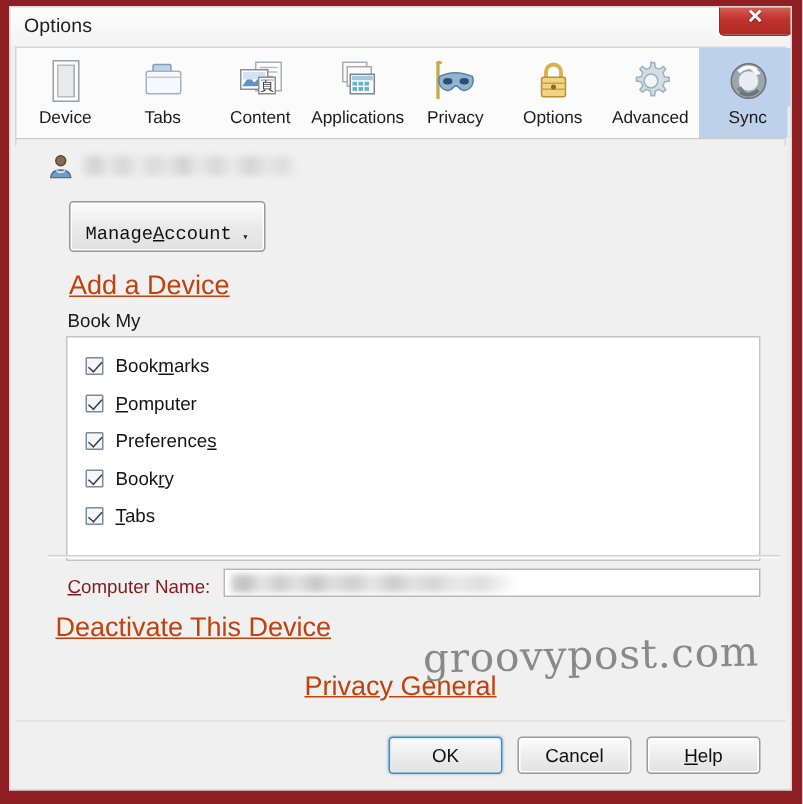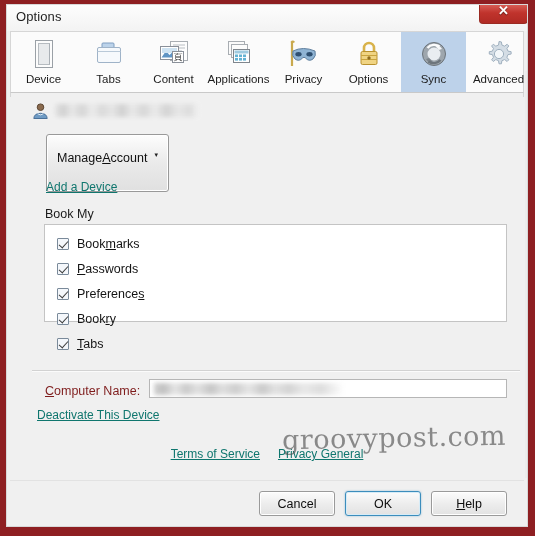--- a/index.html
+++ b/index.html
@@ -90,46 +90,47 @@
     background:linear-gradient(90deg,
       #e3e3e3 0%, #cfcfcf 6%, #e8e8e8 12%, #d4d4d4 19%, #ececec 26%,
       #d9d9d9 33%, #e6e6e6 40%, #cfcfcf 47%, #e9e9e9 54%, #d6d6d6 62%,
       #ebebeb 70%, #d2d2d2 78%, #e7e7e7 86%, #dcdcdc 94%, #f0f0f0 100%);
     filter:blur(2px);opacity:.95;border-radius:2px;
   }
 
   
   #manage-account{
     position:absolute;left:36px;top:32px;
-    height:24px;padding:16px 10px;
-    display:flex;align-items:flex-start;
+    height:24px;padding:4px 10px;
+    display:flex;align-items:flex-end;
     background:linear-gradient(#fdfdfd,#eaeaea 50%,#e0e0e0);
     border:1px solid #999;border-radius:3px;
     font-size:12.5px;color:#101010;cursor:pointer;
     box-shadow:inset 0 0 0 1px #fff;
     white-space:nowrap;
+    font-family:Liberation Mono, monospace;
   }
   #manage-account .caret{
     margin-left:7px;font-size:7px;color:#222;line-height:1;
   }
   .acc{text-decoration:underline;}
 
   
   .link{
-    color:#0f766e;text-decoration:underline;font-size:12px;cursor:pointer;
+    color:#c2410c;text-decoration:underline;font-size:18px;cursor:pointer;
     white-space:nowrap;
   }
   #add-device{position:absolute;left:36px;top:78px;}
 
   
   #syncmy-label{
     position:absolute;left:35px;top:105px;font-size:12.5px;color:#1a1a1a;
   }
   #syncmy-box{
-    position:absolute;left:34px;top:122px;width:463px;height:98px;
+    position:absolute;left:34px;top:122px;width:463px;height:150px;
     background:#ffffff;border:1px solid #c4c4c4;box-sizing:border-box;
   }
   .chk-row{
     position:absolute;left:12px;display:flex;align-items:center;cursor:pointer;
   }
   .chk{
     width:12px;height:12px;box-sizing:border-box;
     background:#f4f7fb;border:1px solid #7a8a9a;border-radius:1px;
     position:relative;flex:0 0 auto;
   }
@@ -298,47 +299,47 @@
           <svg width="26" height="30" viewBox="0 0 26 30">
             <path d="M8 13 V9 a5 5 0 0 1 10 0 V13" fill="none" stroke="#d8b24a" stroke-width="2.6"></path>
             <rect x="5" y="12.5" width="16" height="13" rx="1.5" fill="#f0d483" stroke="#b9912e"></rect>
             <path d="M5 16.5h16M5 20.5h16" stroke="#c9a33e"></path>
             <circle cx="13" cy="19" r="1.7" fill="#8e6c1d"></circle>
           </svg>
         </div>
         <div class="tlabel">Options</div>
       </div>
 
+      <div class="tab">
+        <div class="ticon">
+          <svg width="30" height="30" viewBox="0 0 30 30">
+            <g fill="#d4dde5" stroke="#9fb0bf">
+              <path d="M15 2.5 l2.4 .45 .5 3.1 2.7 1.12 2.5-1.9 1.7 1.7 -1.9 2.5 1.12 2.7 3.1 .5 0 2.4 -3.1 .5 -1.12 2.7 1.9 2.5 -1.7 1.7 -2.5-1.9 -2.7 1.12 -.5 3.1 -2.4 0 -.5-3.1 -2.7-1.12 -2.5 1.9 -1.7-1.7 1.9-2.5 -1.12-2.7 -3.1-.5 0-2.4 3.1-.5 1.12-2.7 -1.9-2.5 1.7-1.7 2.5 1.9 2.7-1.12 .5-3.1 z"></path>
+            </g>
+            <circle cx="15" cy="15" r="4.6" fill="#f2f6f9" stroke="#9fb0bf"></circle>
+          </svg>
+        </div>
+        <div class="tlabel">Advanced</div>
+      </div>
+
       <div class="tab selected">
         <div class="ticon">
           <svg width="30" height="30" viewBox="0 0 30 30">
             <circle cx="15" cy="15" r="11.5" fill="#9ea6ad"></circle>
             <circle cx="15" cy="15" r="11.5" fill="none" stroke="#6b737a"></circle>
             <circle cx="15" cy="15" r="6.5" fill="#e9edf1"></circle>
             <path d="M15 5.5 a9.5 9.5 0 0 1 8 4.6 l-3.2 1 z" fill="#f4f6f8"></path>
             <path d="M15 24.5 a9.5 9.5 0 0 1 -8 -4.6 l3.2 -1 z" fill="#7c848b"></path>
             <path d="M8.5 9 a9 9 0 0 1 12 -1.5" fill="none" stroke="#fbfcfd" stroke-width="2.4"></path>
             <path d="M21.5 21 a9 9 0 0 1 -12 1.5" fill="none" stroke="#6d757c" stroke-width="2.4"></path>
           </svg>
         </div>
         <div class="tlabel">Sync</div>
       </div>
 
-      <div class="tab">
-        <div class="ticon">
-          <svg width="30" height="30" viewBox="0 0 30 30">
-            <g fill="#d4dde5" stroke="#9fb0bf">
-              <path d="M15 2.5 l2.4 .45 .5 3.1 2.7 1.12 2.5-1.9 1.7 1.7 -1.9 2.5 1.12 2.7 3.1 .5 0 2.4 -3.1 .5 -1.12 2.7 1.9 2.5 -1.7 1.7 -2.5-1.9 -2.7 1.12 -.5 3.1 -2.4 0 -.5-3.1 -2.7-1.12 -2.5 1.9 -1.7-1.7 1.9-2.5 -1.12-2.7 -3.1-.5 0-2.4 3.1-.5 1.12-2.7 -1.9-2.5 1.7-1.7 2.5 1.9 2.7-1.12 .5-3.1 z"></path>
-            </g>
-            <circle cx="15" cy="15" r="4.6" fill="#f2f6f9" stroke="#9fb0bf"></circle>
-          </svg>
-        </div>
-        <div class="tlabel">Advanced</div>
-      </div>
-
     </div>
     <div id="tabstrip-underline"></div>
 
     <div id="pane">
 
       <div id="account-row">
         <div id="avatar">
           <svg width="17" height="17" viewBox="0 0 17 17">
             <circle cx="8.5" cy="5.2" r="3.3" fill="#8a6a4e" stroke="#5d4733"></circle>
             <path d="M1.8 16.5 q.4-5.2 6.7-5.2 q6.3 0 6.7 5.2 z" fill="#6f9bc4" stroke="#4a719a"></path>
@@ -360,21 +361,21 @@
       <div id="syncmy-label">Book My</div>
       <div id="syncmy-box">
 
         <div class="chk-row" style="top:12px">
           <span class="chk"></span>
           <span class="chk-label"><span>Book</span><span class="acc">m</span><span>arks</span></span>
         </div>
 
         <div class="chk-row" style="top:37px">
           <span class="chk"></span>
-          <span class="chk-label"><span></span><span class="acc">P</span><span>asswords</span></span>
+          <span class="chk-label"><span></span><span class="acc">P</span><span>omputer</span></span>
         </div>
 
         <div class="chk-row" style="top:62px">
           <span class="chk"></span>
           <span class="chk-label"><span>Preference</span><span class="acc">s</span><span></span></span>
         </div>
 
         <div class="chk-row" style="top:87px">
           <span class="chk"></span>
           <span class="chk-label"><span>Book</span><span class="acc">r</span><span>y</span></span>
@@ -390,33 +391,32 @@
       <div id="separator"></div>
 
       <div id="cname-label"><span></span><span class="acc">C</span><span>omputer Name:</span></div>
       <div id="cname-field">
         <div id="cname-blur"></div>
       </div>
 
       <div id="deactivate" class="link">Deactivate This Device</div>
 
       <div id="tos-row">
-        <span class="link">Terms of Service</span>
         <span class="link">Privacy General</span>
       </div>
 
       <div id="watermark">groovypost.com</div>
 
     </div>
 
     <div id="right-edge"></div>
 
     <div id="btnbar">
+      <div class="dlgbtn default">OK</div>
       <div class="dlgbtn">Cancel</div>
-      <div class="dlgbtn default">OK</div>
       <div class="dlgbtn">
           <span></span>
           <span class="acc">H</span>
           <span>elp</span>
         </div>
     </div>
 
   </div>
 </div>
 

